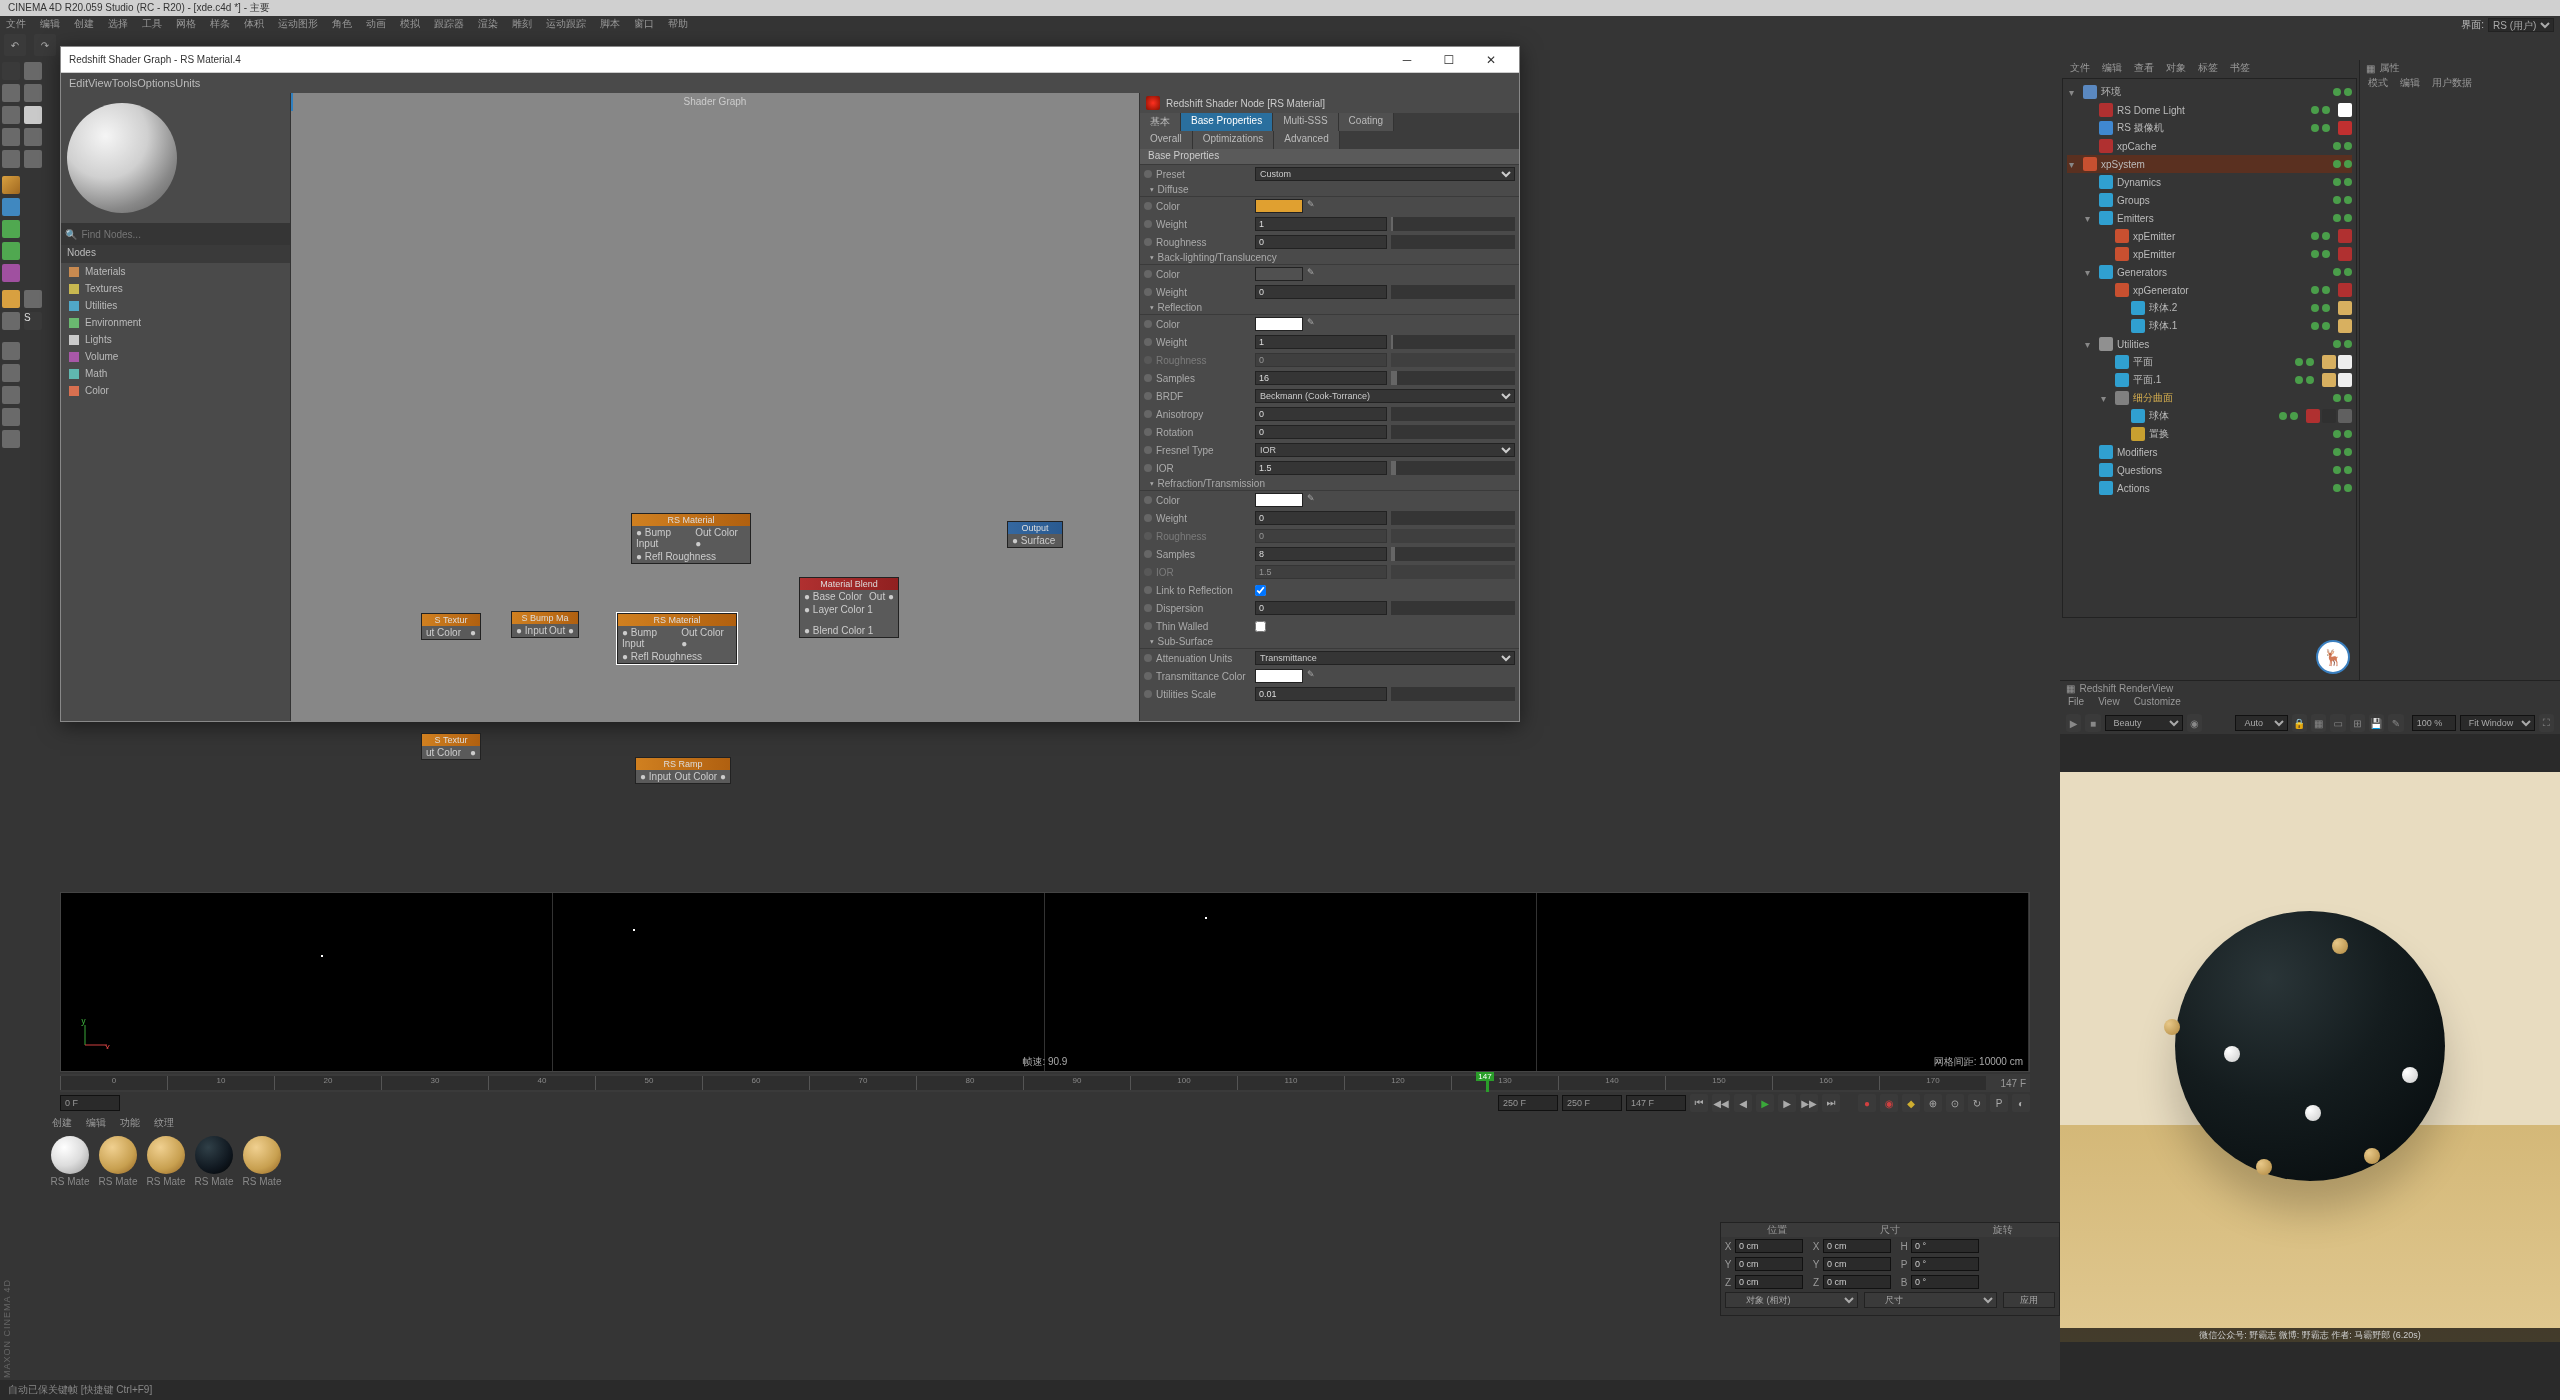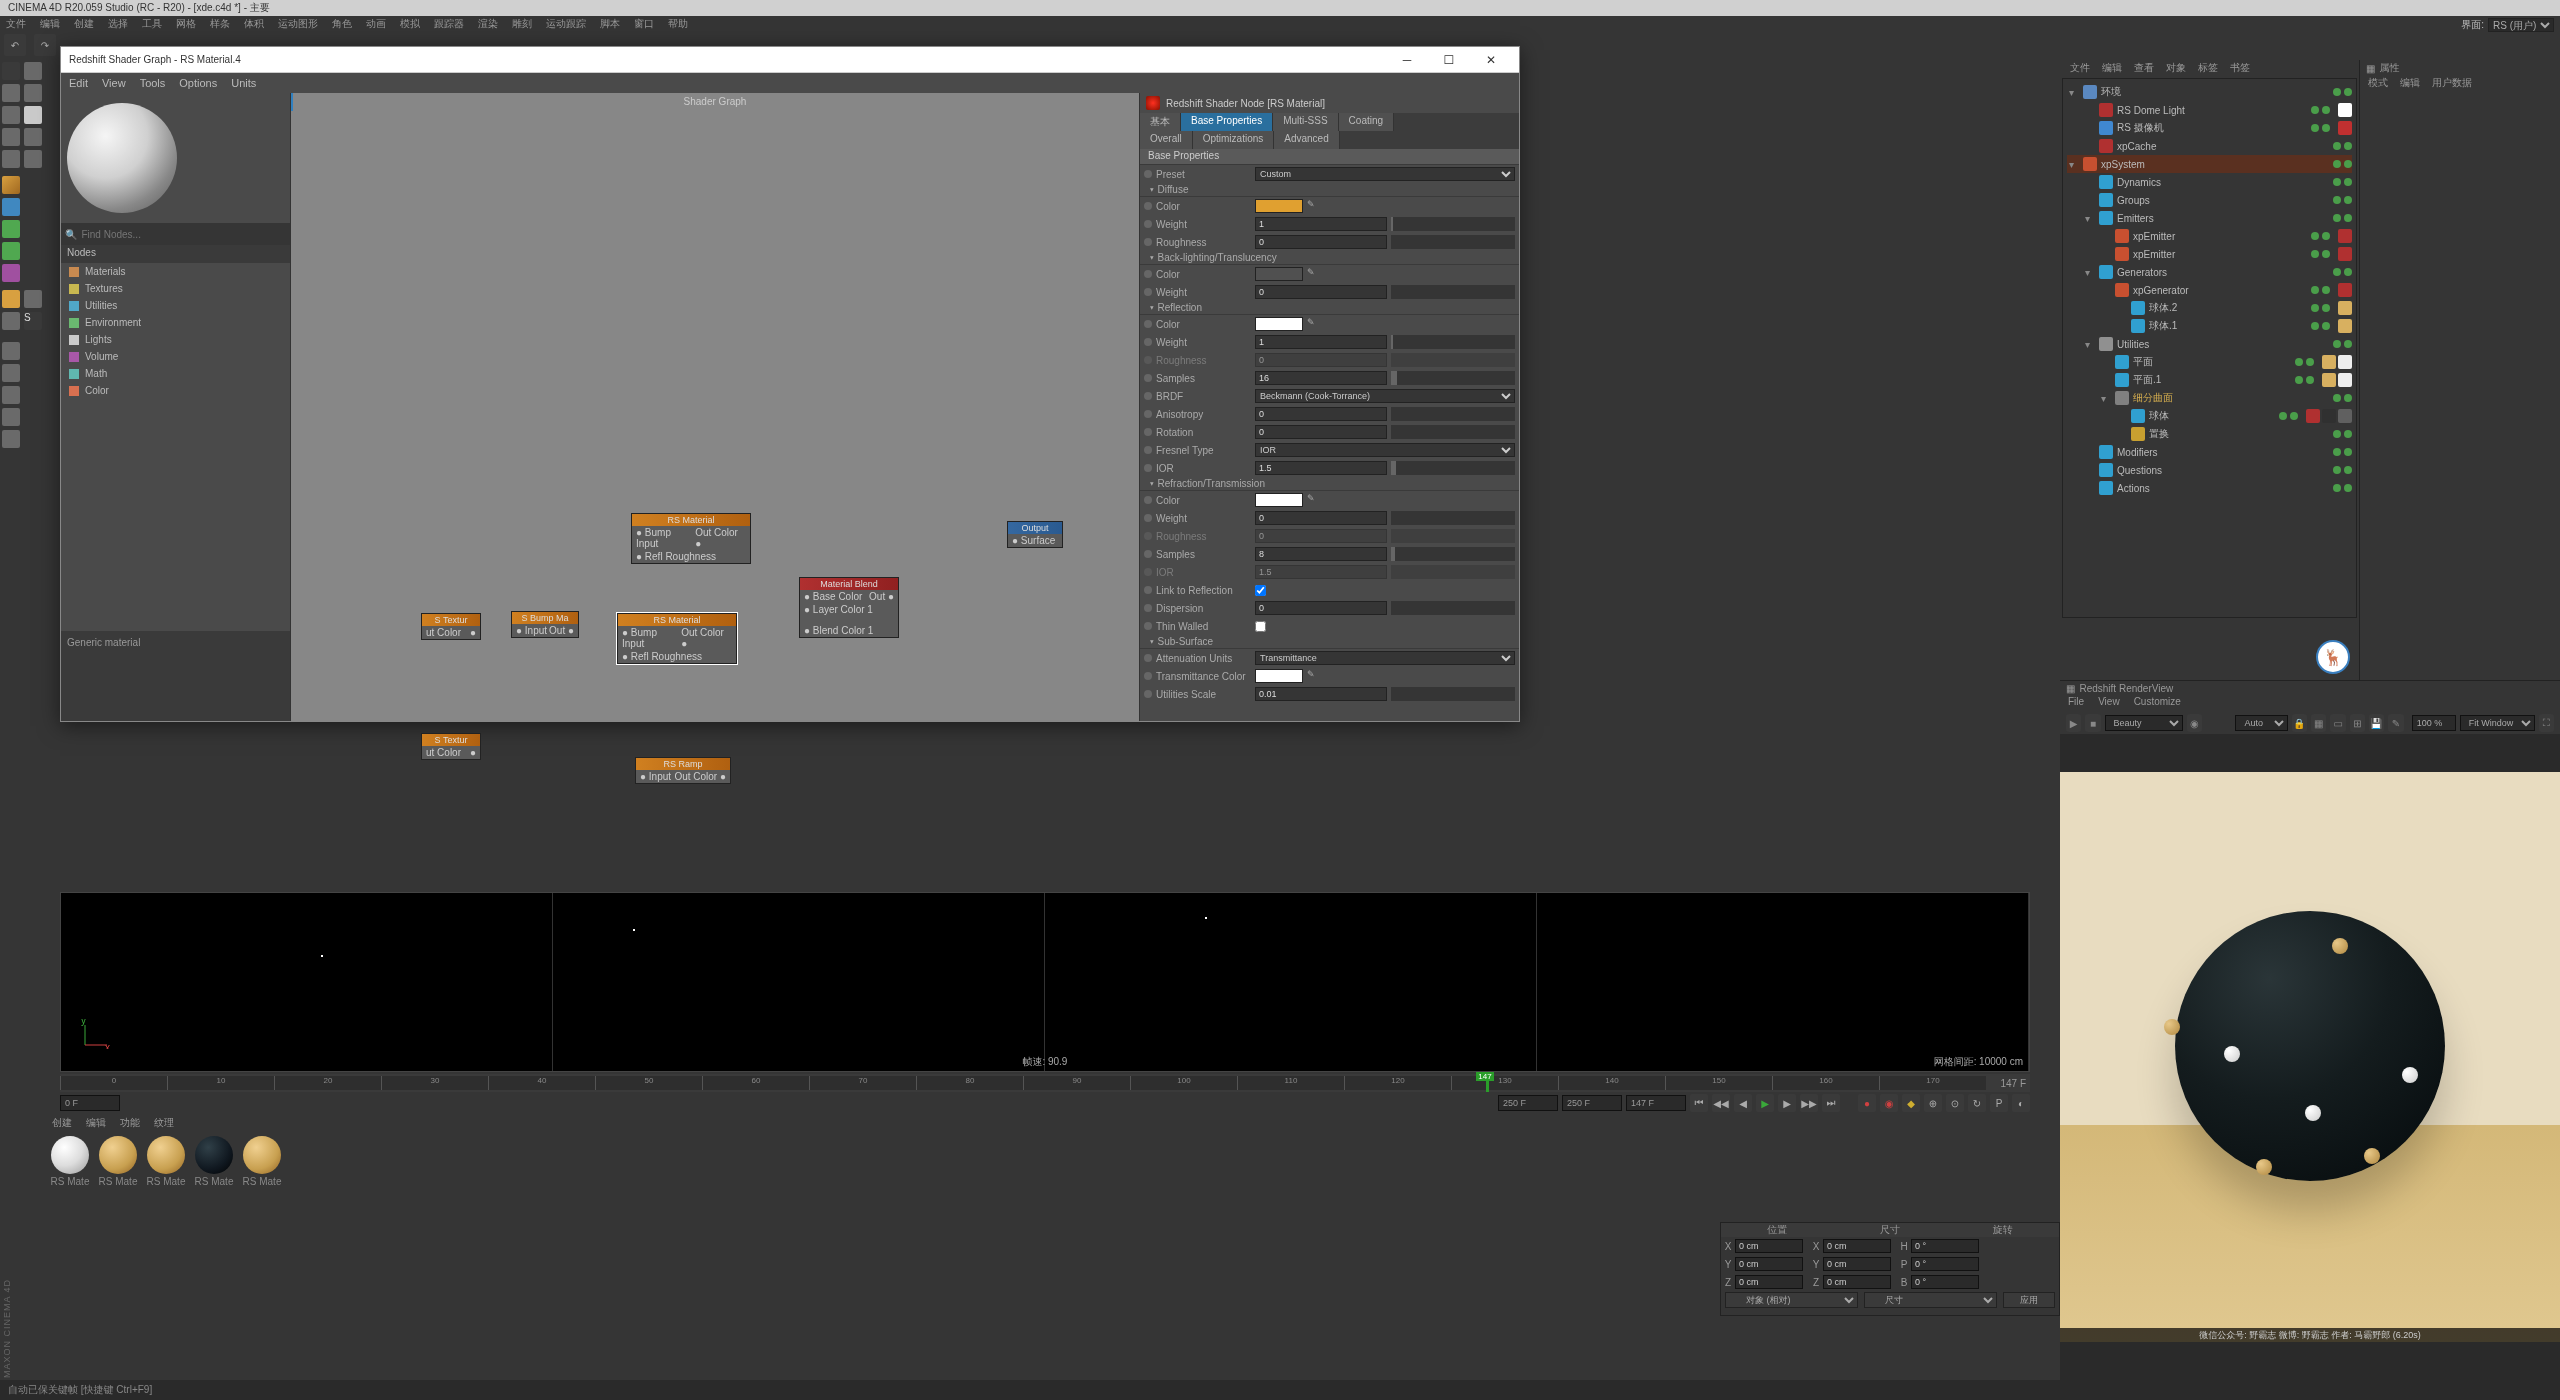--- a/index.html
+++ b/index.html
@@ -13,21 +13,21 @@
 .undo-btn { width: 22px; height: 22px; background: #3a3a3a; margin: 2px 4px; border-radius: 2px; display:flex; align-items:center; justify-content:center; color:#aaa; }
 .left-toolbar { position: absolute; left: 0; top: 60px; width: 44px; background: #353535; display: flex; flex-direction: column; }
 .tool-ic { width: 18px; height: 18px; margin: 2px; background: #6a6a6a; border-radius: 2px; display:inline-block; }
 .tool-row { display: flex; }
 
 
 .shader-window { position: absolute; left: 60px; top: 46px; width: 1460px; height: 676px; background: #4a4a4a; border: 1px solid #888; box-shadow: 0 4px 20px rgba(0,0,0,0.5); z-index: 100; }
 .sw-titlebar { height: 26px; background: #fff; color: #333; display: flex; align-items: center; padding: 0 8px; border-bottom: 1px solid #ccc; justify-content: space-between; }
 .sw-winbtns { display: flex; gap: 2px; }
 .sw-winbtn { width: 40px; height: 22px; display:flex; align-items:center; justify-content:center; font-size:12px; }
-.sw-menubar { height: 20px; background: #4a4a4a; padding: 0 8px; display: flex; align-items: center; gap: 14px; }
+.sw-menubar { height: 20px; background: #4a4a4a; padding: 0 8px; display: flex; align-items: center; }
 .sw-menubar span { color: #bbb; font-size: 11px; }
 .sw-body { display: flex; height: calc(100% - 46px); }
 .sw-left { width: 230px; background: #4a4a4a; border-right: 1px solid #333; display: flex; flex-direction: column; }
 .sw-preview { height: 130px; display: flex; align-items:center; padding: 6px; }
 .sw-preview-sphere { width: 110px; height: 110px; background: radial-gradient(circle at 35% 30%, #f5f5f5, #d0d0d0 40%, #888 70%, #555); border-radius: 50%; }
 .sw-search { height: 22px; background: #353535; display: flex; align-items: center; padding: 0 4px; gap: 4px; }
 .sw-search input { flex:1; background: #353535; border:none; color:#888; font-size:10px; outline:none; }
 .sw-nodes-hdr { height: 18px; background: #3a3a3a; color: #bbb; font-size: 10px; padding: 2px 6px; }
 .sw-node-cat { padding: 3px 8px; display:flex; align-items:center; gap:6px; font-size: 10px; color:#bbb; }
 .cat-swatch { width: 10px; height: 10px; }
@@ -276,23 +276,20 @@
           </div>
           <div class="sw-node-cat">
             <span class="cat-swatch" style="background:#60b8b0"></span>
             <span>Math</span>
           </div>
           <div class="sw-node-cat">
             <span class="cat-swatch" style="background:#d87050"></span>
             <span>Color</span>
           </div>
         </div>
-      <div class="sw-bottom-info">
-        <span>Generic material</span>
-      </div>
     </div>
     <div class="sw-graph">
       <div class="sw-graph-hdr">Shader Graph</div>
 
       <div class="gnode" style="left:130px; top:520px; width:60px">
         <div class="ntitle orange">S Textur</div>
         <div class="nport">
             <span>ut Color</span>
             <span>●</span>
           </div>

